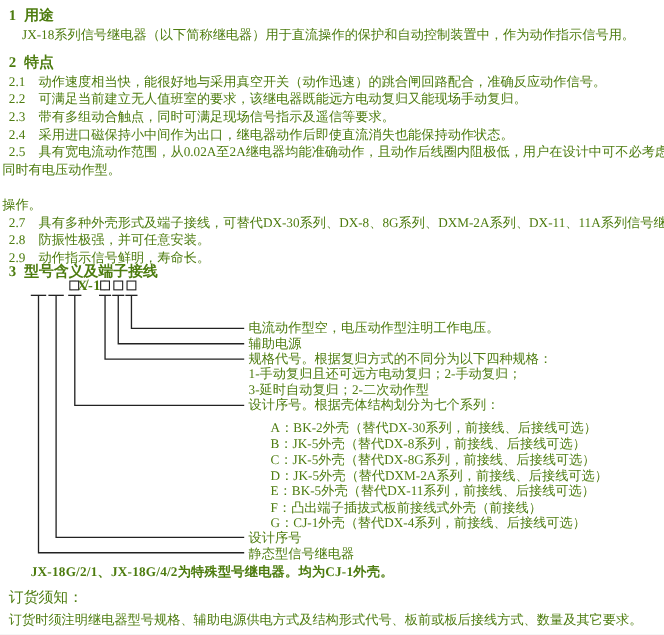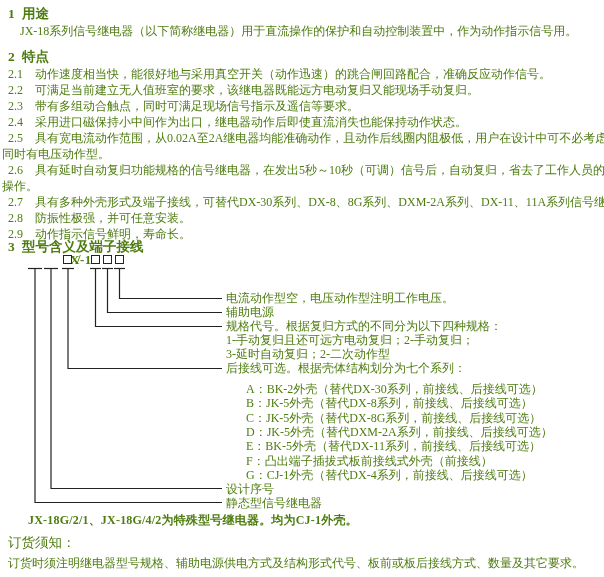--- a/index.html
+++ b/index.html
@@ -48,21 +48,20 @@
   <div class="abs h" style="top:50px">
     <span class="hnum">2</span><span>特点</span>
   </div>
 
   <div class="abs frow" style="top:68px"><span class="fnum">2.1</span><span>动作速度相当快，能很好地与采用真空开关（动作迅速）的跳合闸回路配合，准确反应动作信号。</span></div>
   <div class="abs frow" style="top:84px"><span class="fnum">2.2</span><span>可满足当前建立无人值班室的要求，该继电器既能远方电动复归又能现场手动复归。</span></div>
   <div class="abs frow" style="top:100px"><span class="fnum">2.3</span><span>带有多组动合触点，同时可满足现场信号指示及遥信等要求。</span></div>
   <div class="abs frow" style="top:116px"><span class="fnum">2.4</span><span>采用进口磁保持小中间作为出口，继电器动作后即使直流消失也能保持动作状态。</span></div>
   <div class="abs frow" style="top:132px"><span class="fnum">2.5</span><span>具有宽电流动作范围，从0.02A至2A继电器均能准确动作，且动作后线圈内阻极低，用户在设计中可不必考虑。</span></div>
   <div class="abs crow" style="top:148px"><span>同时有电压动作型。</span></div>
-  <div class="abs frow" style="top:164px"><span class="fnum">2.6</span><span>具有延时自动复归功能规格的信号继电器，在发出5秒～10秒（可调）信号后，自动复归，省去了工作人员的</span></div>
   <div class="abs crow" style="top:180px"><span>操作。</span></div>
   <div class="abs frow" style="top:196px"><span class="fnum">2.7</span><span>具有多种外壳形式及端子接线，可替代DX-30系列、DX-8、8G系列、DXM-2A系列、DX-11、11A系列信号继电器。</span></div>
   <div class="abs frow" style="top:212px"><span class="fnum">2.8</span><span>防振性极强，并可任意安装。</span></div>
   <div class="abs frow" style="top:228px"><span class="fnum">2.9</span><span>动作指示信号鲜明，寿命长。</span></div>
 
   <div class="abs h" style="top:240px">
     <span class="hnum">3</span><span>型号含义及端子接线</span>
   </div>
 
   <div class="abs model-prefix">JX-18</div>
@@ -89,21 +88,21 @@
       <polyline points="51,268.5 51,488.5 222,488.5"></polyline>
       <polyline points="35,268.5 35,502.5 222,502.5"></polyline>
     </g>
   </svg>
 
   <div class="abs blabel" style="top:292px">电流动作型空，电压动作型注明工作电压。</div>
   <div class="abs blabel" style="top:306px">辅助电源</div>
   <div class="abs blabel" style="top:320px">规格代号。根据复归方式的不同分为以下四种规格：</div>
   <div class="abs blabel" style="top:334px">1-手动复归且还可远方电动复归；2-手动复归；</div>
   <div class="abs blabel" style="top:348px">3-延时自动复归；2-二次动作型</div>
-  <div class="abs blabel" style="top:362px">后接线可选。根据壳体结构划分为七个系列：</div>
+  <div class="abs blabel" style="top:362px">设计序号。根据壳体结构划分为七个系列：</div>
 
   <div class="abs sitem" style="top:383px">A：BK-2外壳（替代DX-30系列，前接线、后接线可选）</div>
   <div class="abs sitem" style="top:397px">B：JK-5外壳（替代DX-8系列，前接线、后接线可选）</div>
   <div class="abs sitem" style="top:412px">C：JK-5外壳（替代DX-8G系列，前接线、后接线可选）</div>
   <div class="abs sitem" style="top:426px">D：JK-5外壳（替代DXM-2A系列，前接线、后接线可选）</div>
   <div class="abs sitem" style="top:440px">E：BK-5外壳（替代DX-11系列，前接线、后接线可选）</div>
   <div class="abs sitem" style="top:455px">F：凸出端子插拔式板前接线式外壳（前接线）</div>
   <div class="abs sitem" style="top:469px">G：CJ-1外壳（替代DX-4系列，前接线、后接线可选）</div>
 
   <div class="abs blabel" style="top:483px">设计序号</div>

